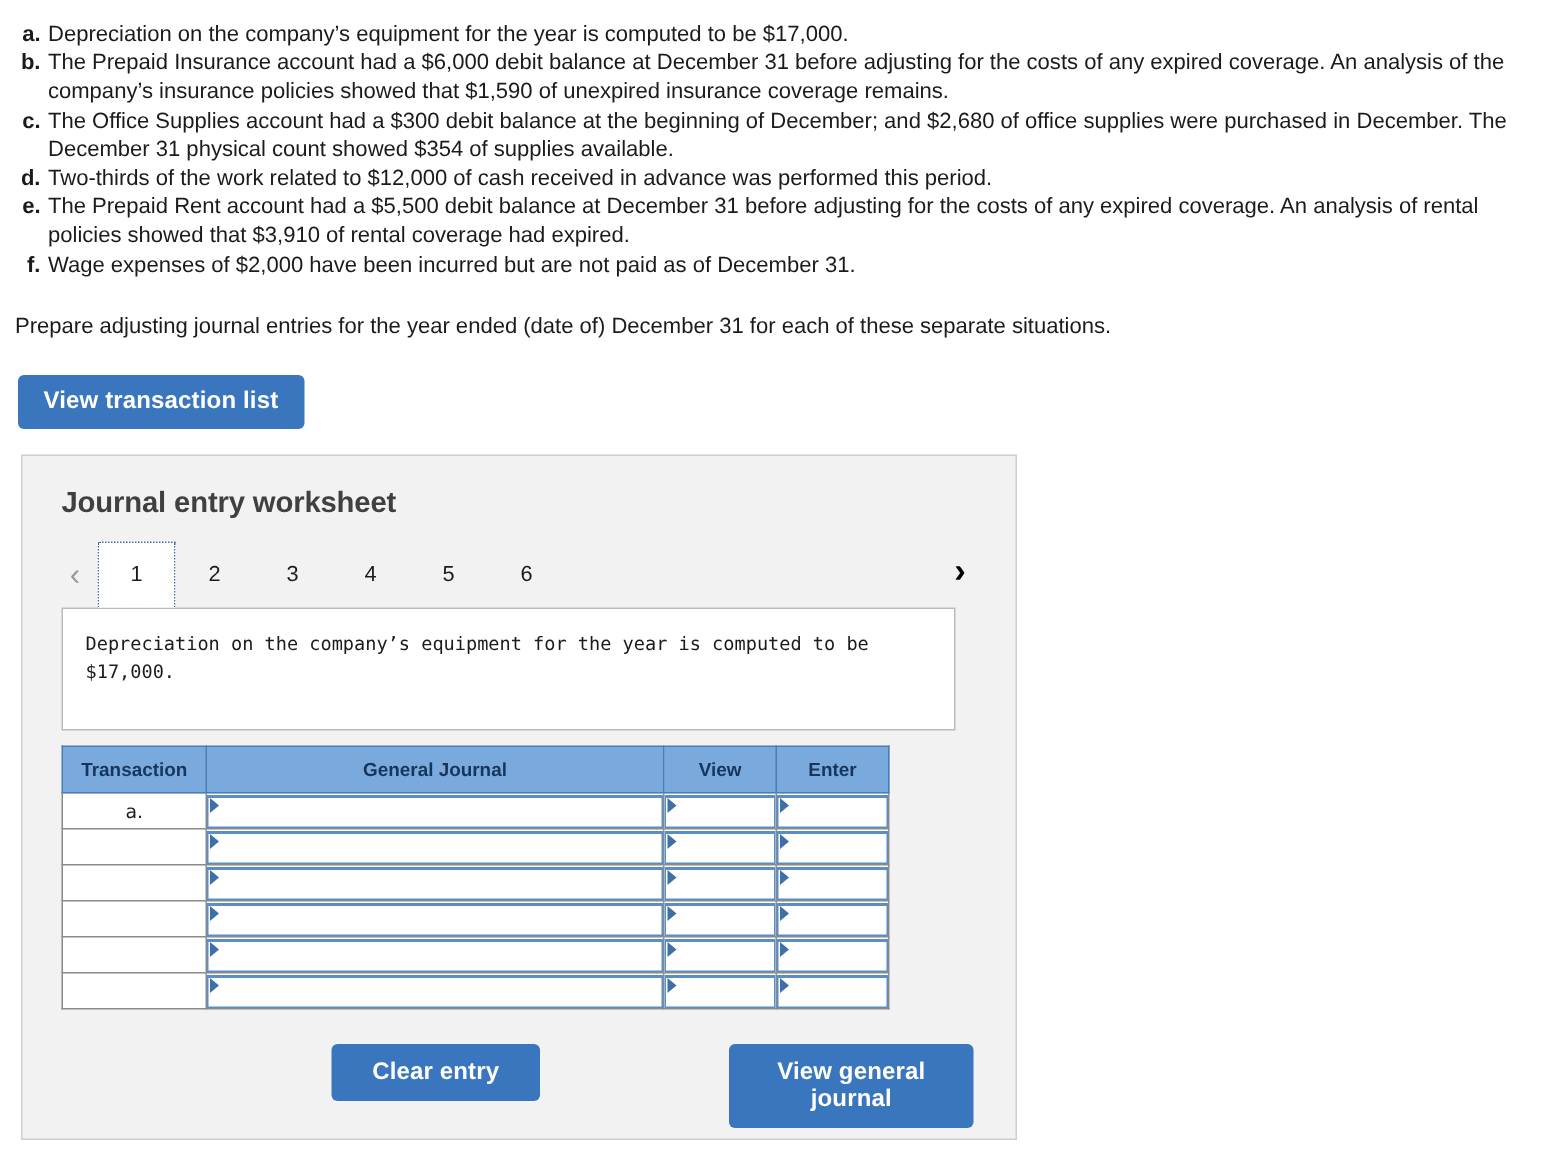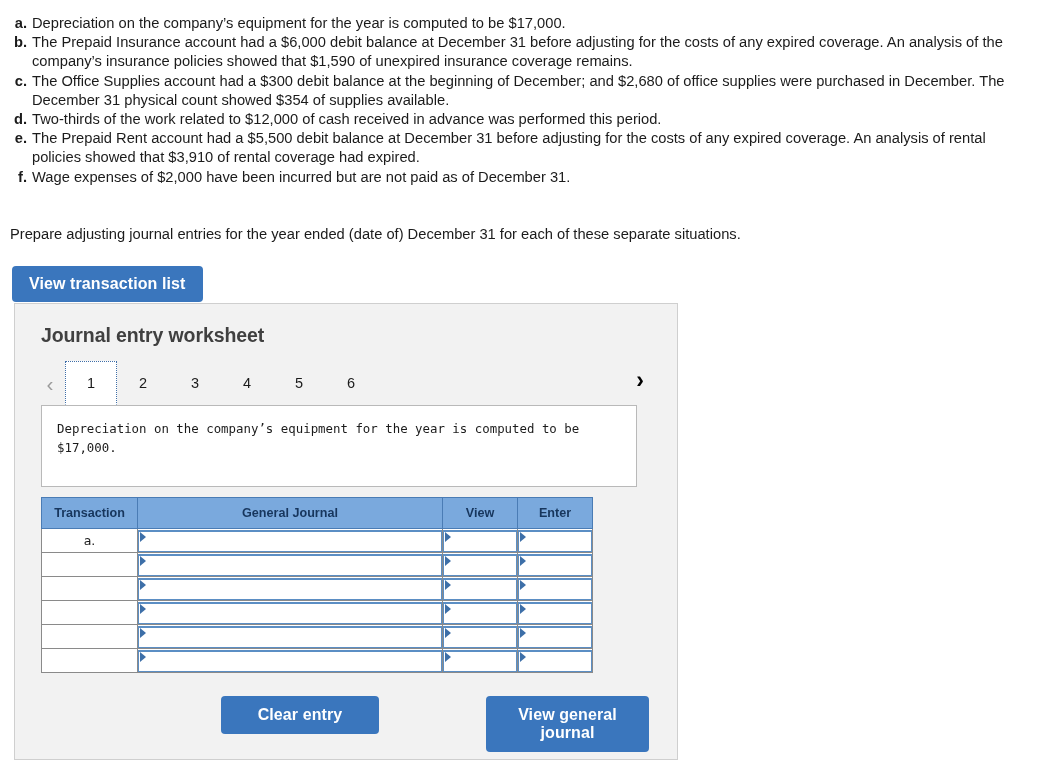--- a/index.html
+++ b/index.html
@@ -35,21 +35,21 @@
     text-align: right;
     padding-right: 5px;
     box-sizing: border-box;
   }
   .sit-text {
     flex: 1;
   }
 
   
   .instruction {
-    margin: 38px 0 0 10px;
+    margin: 22px 0 0 10px;
     font-size: 14.7px;
     line-height: 19px;
     color: #1b1b1b;
   }
 
   
   .btn {
     display: inline-block;
     background: #3a76bd;
     color: #ffffff;
@@ -236,21 +236,21 @@
     position: absolute;
     left: 28px;
     top: 0;
     width: 139px;
     padding: 10px 0;
   }
   .btn-clear {
     position: absolute;
     left: 206px;
     top: 0;
-    width: 158px;
+    width: 139px;
     padding: 10px 12px;
   }
   .btn-viewgj {
     position: absolute;
     left: 471px;
     top: 0;
     width: 163px;
     padding: 10px 12px;
   }
 </style>

